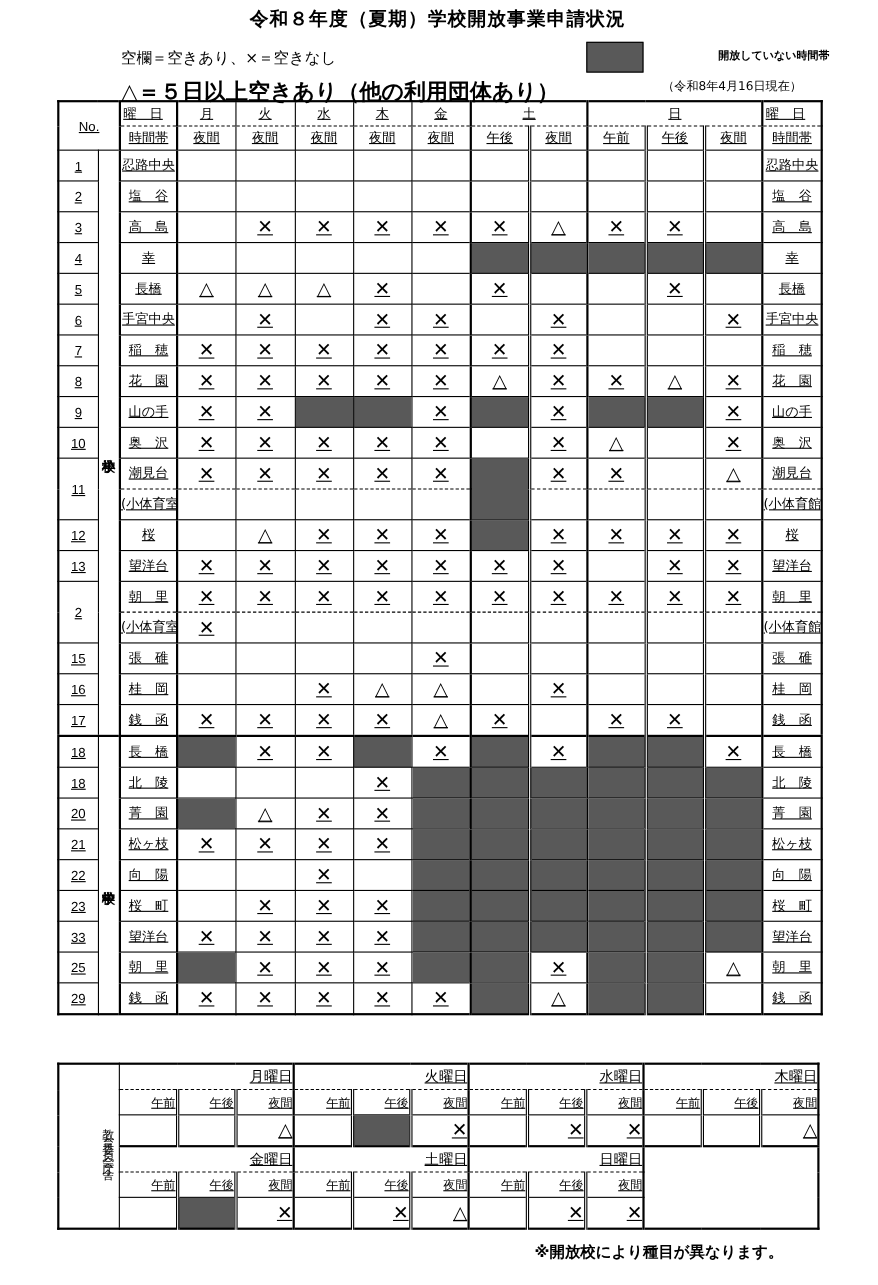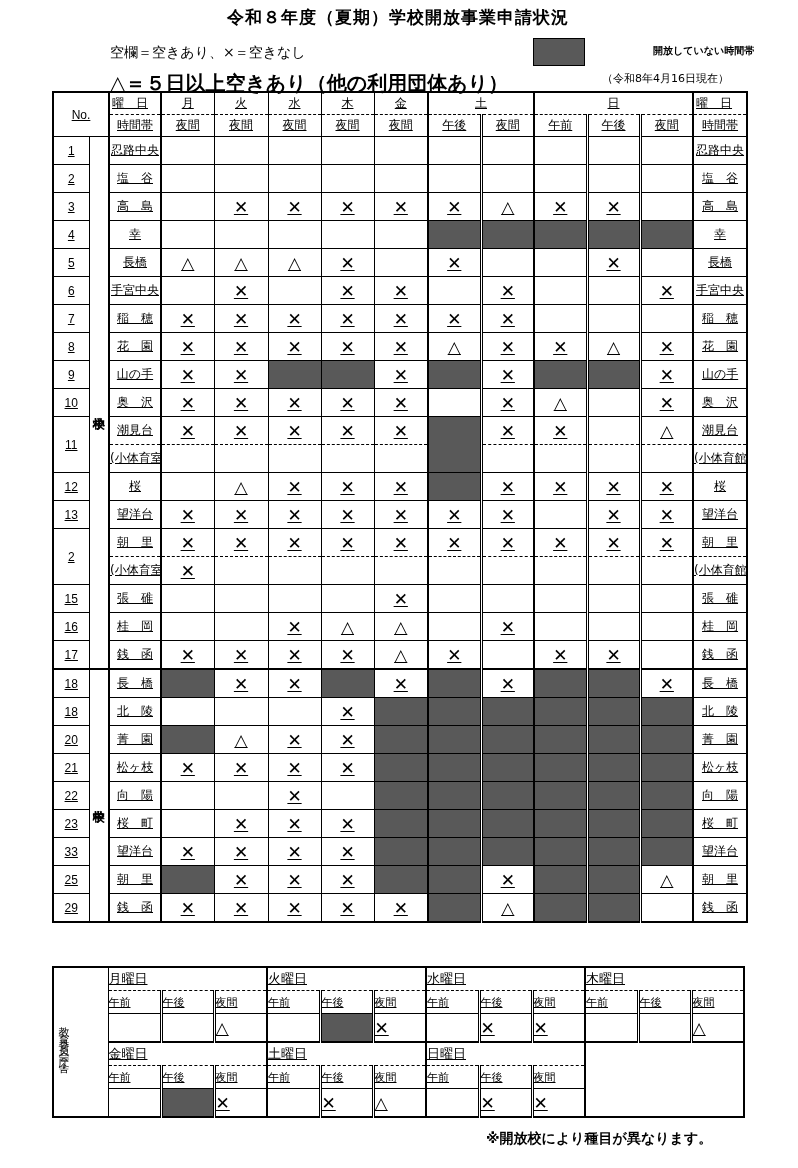--- a/index.html
+++ b/index.html
@@ -24,21 +24,21 @@
   .mark { font-size:17px; font-weight:bold; font-family:"DejaVu Sans", sans-serif; }
   .num { font-size:12px; font-family:"Liberation Sans Narrow","Liberation Sans", sans-serif; }
   .nm { font-size:13px; letter-spacing:0; }
   .nm-sm { font-size:9.5px; }
   .nm-tiny { font-size:7px; }
   .cat { font-size:12px; font-weight:bold; line-height:14px; writing-mode:vertical-rl; text-orientation:upright; }
   .hdr-day { font-size:13px; }
   .hdr-time { font-size:11px; }
 
   .sub { position:absolute; left:52px; top:966px; border:2.5px solid #000; border-collapse:collapse; table-layout:fixed; }
-  .sub td { border:1px solid #000; padding:0; text-align:left; vertical-align:middle; overflow:hidden; white-space:nowrap; }
+  .sub td { border:1px solid #000; padding:0; text-align:right; vertical-align:middle; overflow:hidden; white-space:nowrap; }
   .sub td.day { height:22px; font-size:13px; border-bottom:1px dashed #000; }
   .sub td.tm { height:22px; font-size:11px; border-top:1px dashed #000; }
   .sub td.dat { height:27px; }
   .sub td.lbl { font-size:11px; line-height:19px; white-space:normal; }
   .sub td.dbl-l { border-left:3px double #000; }
   .sub td.thick-l { border-left:2px solid #000; }
   .sub td.empty { border:none; border-left:2.5px solid #000; background:#fff; }
   .sub tr.thick-t td { border-top:2.5px solid #000; }
   .note { position:absolute; left:486px; top:1130px; font-size:14px; font-weight:bold;text-align:center; }
 </style>

